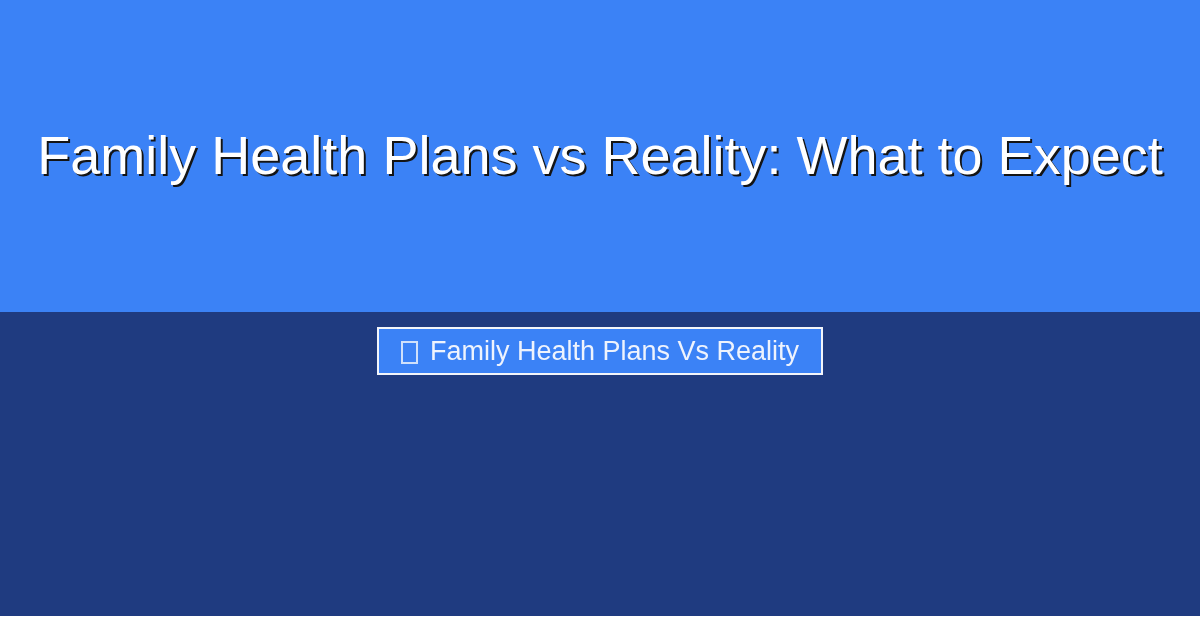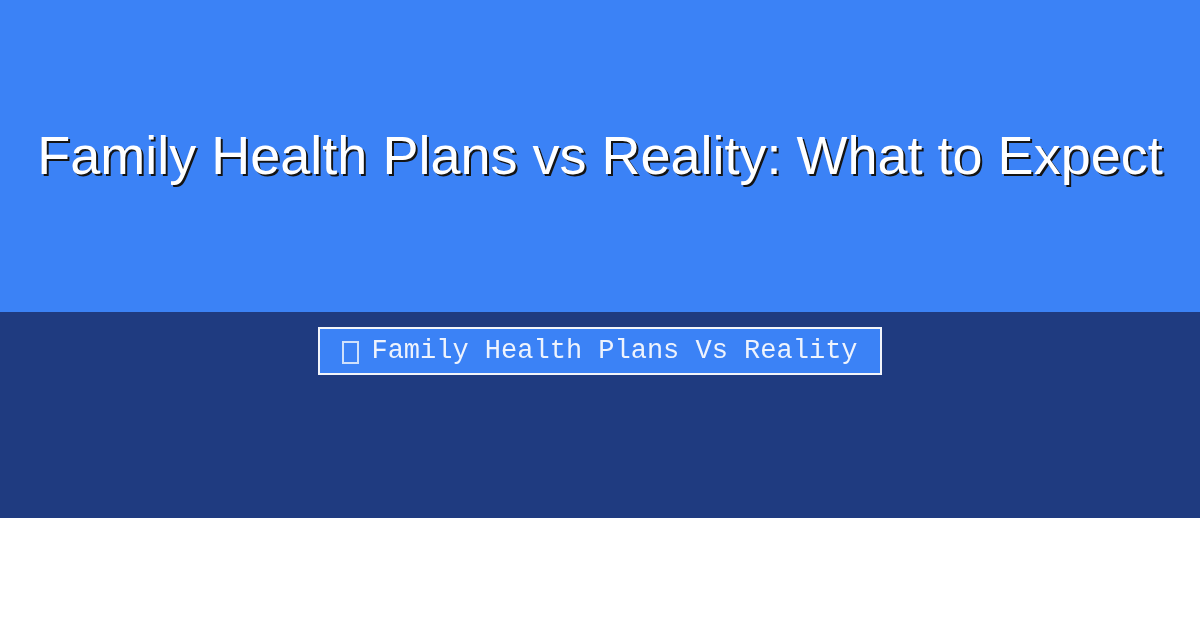--- a/index.html
+++ b/index.html
@@ -8,21 +8,21 @@
     padding: 0;
     background: #ffffff;
   }
   body {
     font-family: "Liberation Sans", sans-serif;
   }
 
   .og-card {
     position: relative;
     width: 1200px;
-    height: 518px;
+    height: 616px;
     overflow: hidden;
     background: #1f3b80;
   }
 
   
   .hero-band {
     position: absolute;
     left: 0;
     top: 0;
     width: 1200px;
@@ -76,21 +76,21 @@
     align-items: center;
     justify-content: center;
     gap: 12px;
     height: 48px;
     box-sizing: border-box;
     padding: 0 22px;
     background: #3b82f6;
     border: 2px solid #f2f5fb;
     border-radius: 0px;
     color: #eef3fd;
-    font-family: Liberation Mono, monospace;
+    font-family: Liberation Sans, sans-serif;
     font-size: 27px;
     font-weight: 400;
     line-height: 1;
     white-space: nowrap;
   }
 
   .badge-glyph {
     display: inline-block;
     width: 17px;
     height: 23px;

